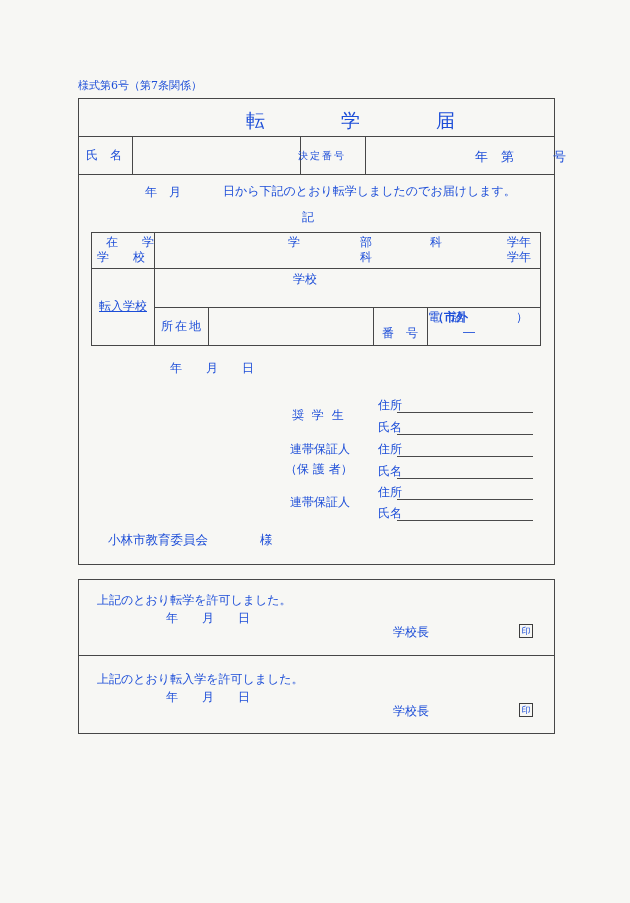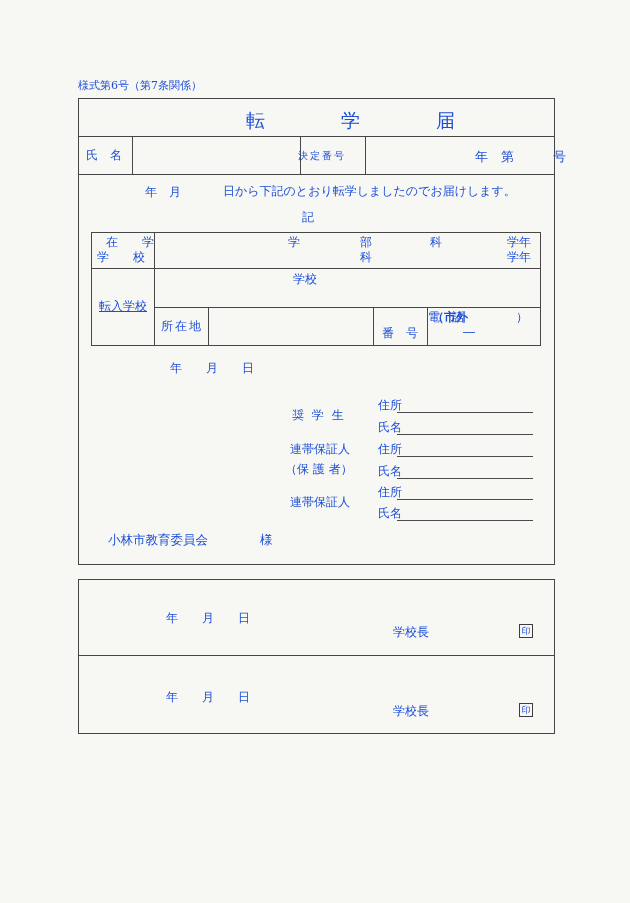--- a/index.html
+++ b/index.html
@@ -103,21 +103,23 @@
   <div class="uline" style="left:397px;top:499px;"></div>
   <div class="abs" style="left:378px;top:507px;">氏名</div>
   <div class="uline" style="left:397px;top:520px;"></div>
 
   <div class="abs" style="left:108px;top:533px;font-size:12.5px;">小林市教育委員会</div>
   <div class="abs" style="left:260px;top:533px;font-size:12.5px;">様</div>
 
   <div class="box" style="left:78px;top:579px;width:477px;height:155px;"></div>
   <div class="hl" style="left:78px;top:655px;width:477px;"></div>
 
+  <div class="abs" style="left:97px;top:594px;">上記のとおり転学を許可しました。</div>
   <div class="abs" style="left:166px;top:612px;">年　　月　　日</div>
   <div class="abs" style="left:393px;top:626px;">学校長</div>
   <div class="seal" style="left:519px;top:624px;">印</div>
 
+  <div class="abs" style="left:97px;top:673px;">上記のとおり転入学を許可しました。</div>
   <div class="abs" style="left:166px;top:691px;">年　　月　　日</div>
   <div class="abs" style="left:393px;top:705px;">学校長</div>
   <div class="seal" style="left:519px;top:703px;">印</div>
 
 </div>
 
 </body></html>

